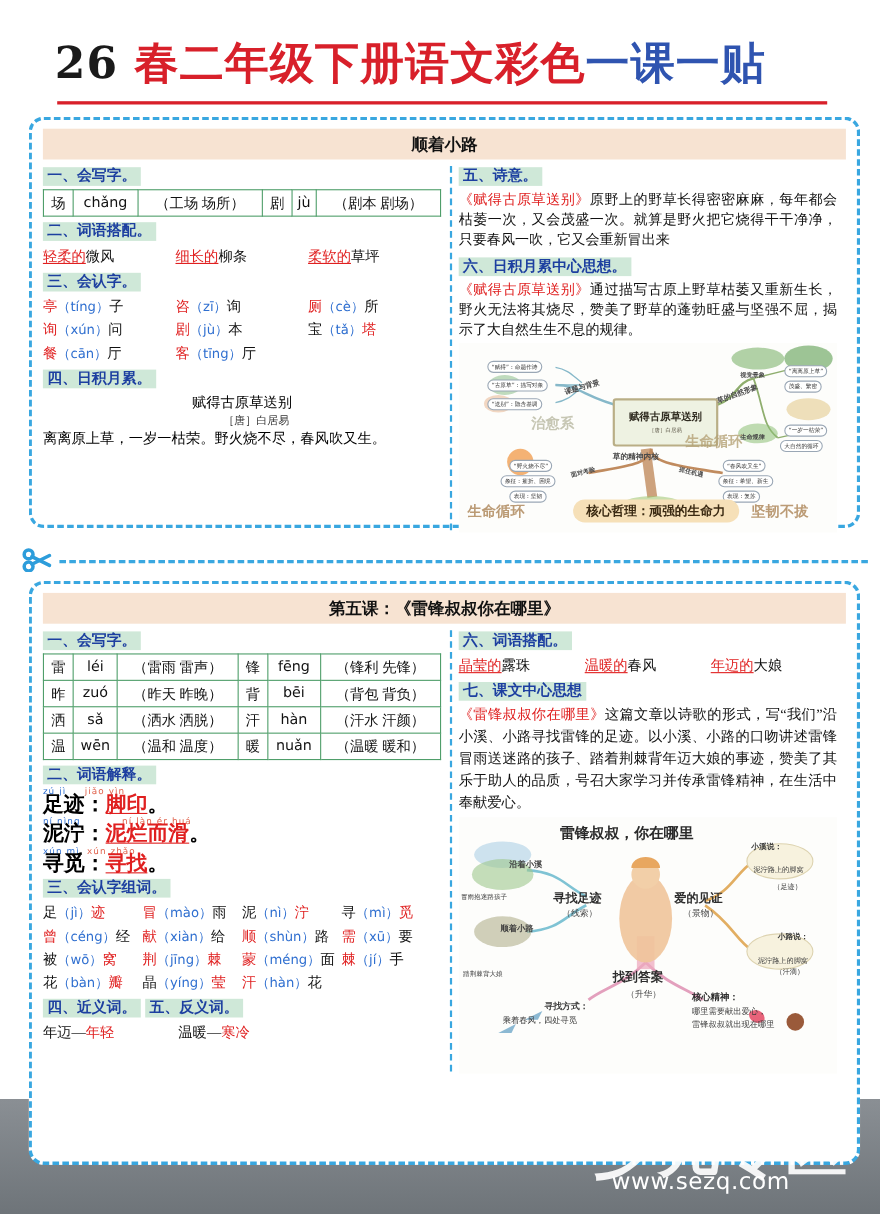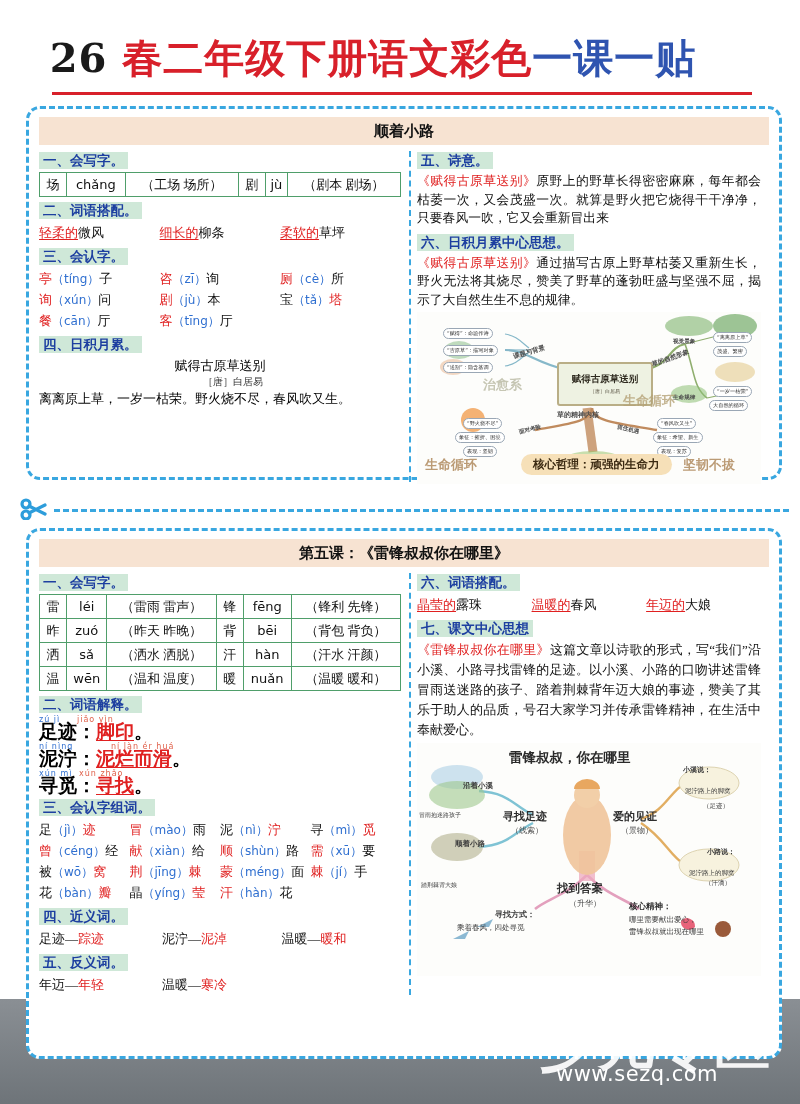--- a/index.html
+++ b/index.html
@@ -325,25 +325,20 @@
           <span style="width:25%"><span class="red">棘</span><span class="blue">（jí）</span><span>手</span></span>
         </div>
         <div class="row" style="flex-wrap:wrap;">
           <span style="width:25%"><span>花</span><span class="blue">（bàn）</span><span class="red">瓣</span></span>
           <span style="width:25%"><span>晶</span><span class="blue">（yíng）</span><span class="red">莹</span></span>
           <span style="width:25%"><span class="red">汗</span><span class="blue">（hàn）</span><span>花</span></span>
           <span style="width:25%"></span>
         </div>
 
         <div class="sec-h">四、近义词。</div>
-        <div class="row">
-          <span style="width:34%"><span>足迹—</span><span class="red">踪迹</span></span>
-          <span style="width:33%"><span>泥泞—</span><span class="red">泥淖</span></span>
-          <span style="width:33%"><span>温暖—</span><span class="red">暖和</span></span>
-        </div>
         <div class="sec-h">五、反义词。</div>
         <div class="row">
           <span style="width:34%"><span>年迈—</span><span class="red">年轻</span></span>
           <span style="width:33%"><span>温暖—</span><span class="red">寒冷</span></span>
           <span style="width:33%"></span>
         </div>
       </div>
 
       <div class="col-div"></div>
 

